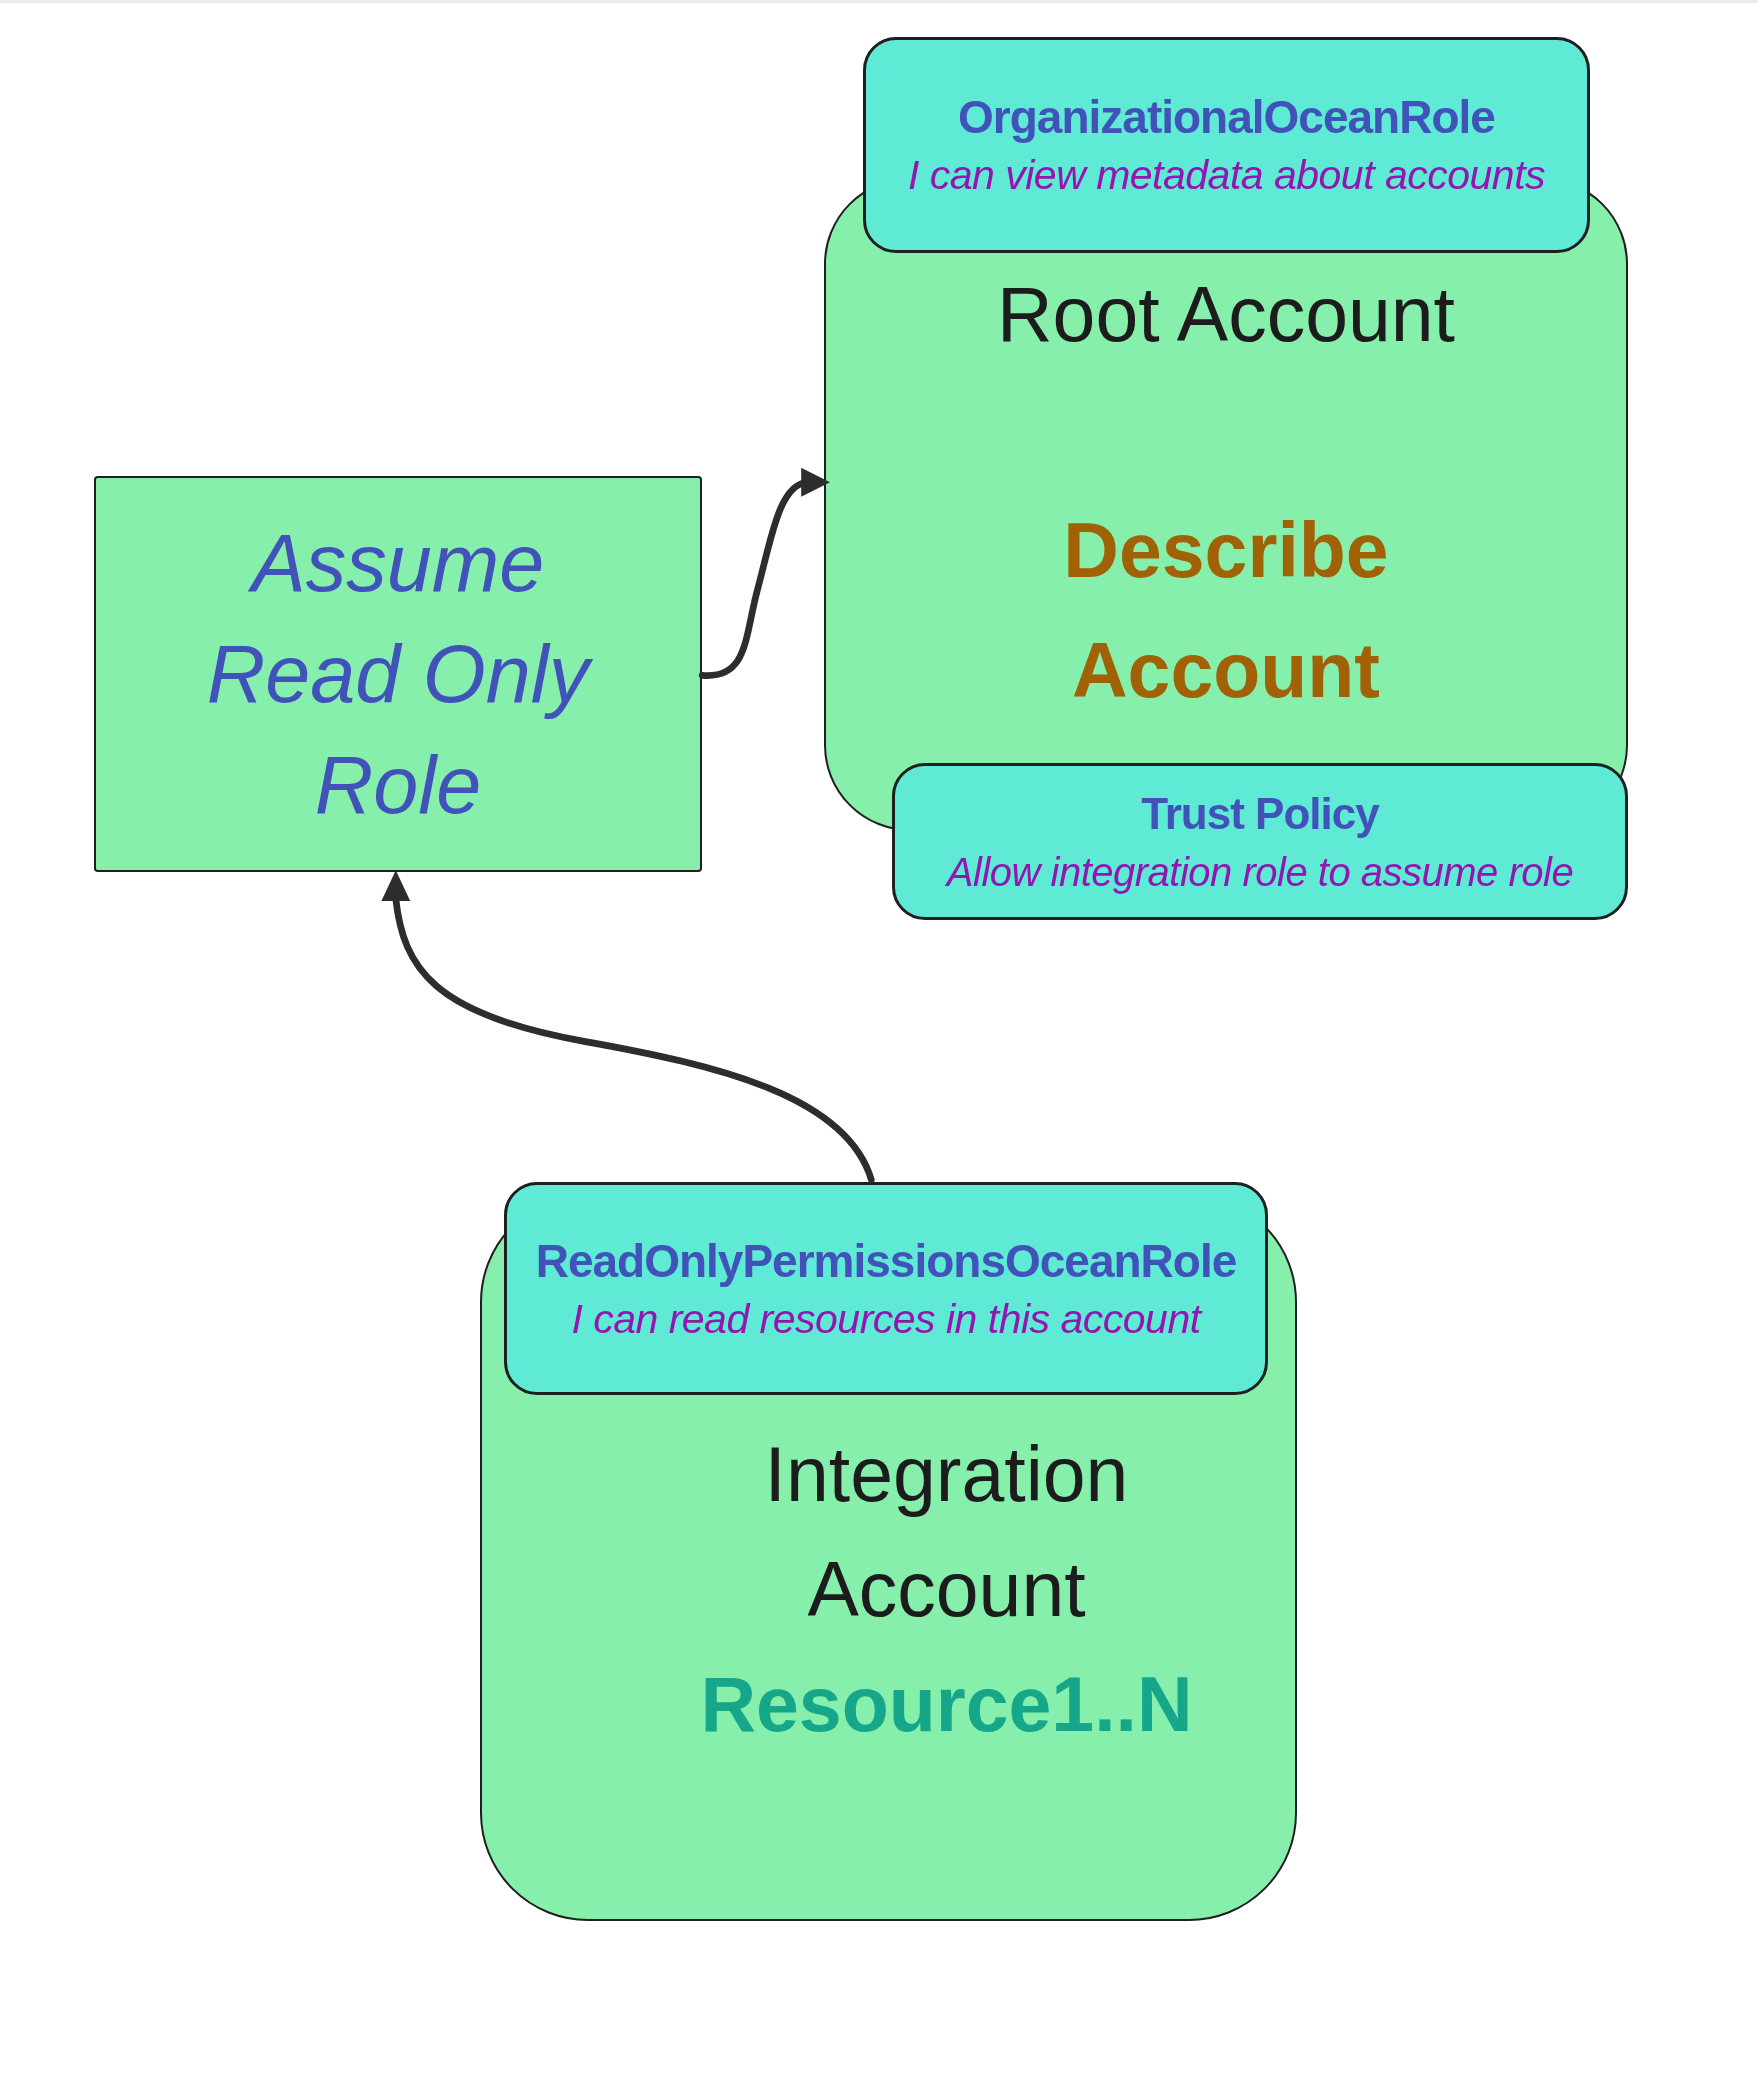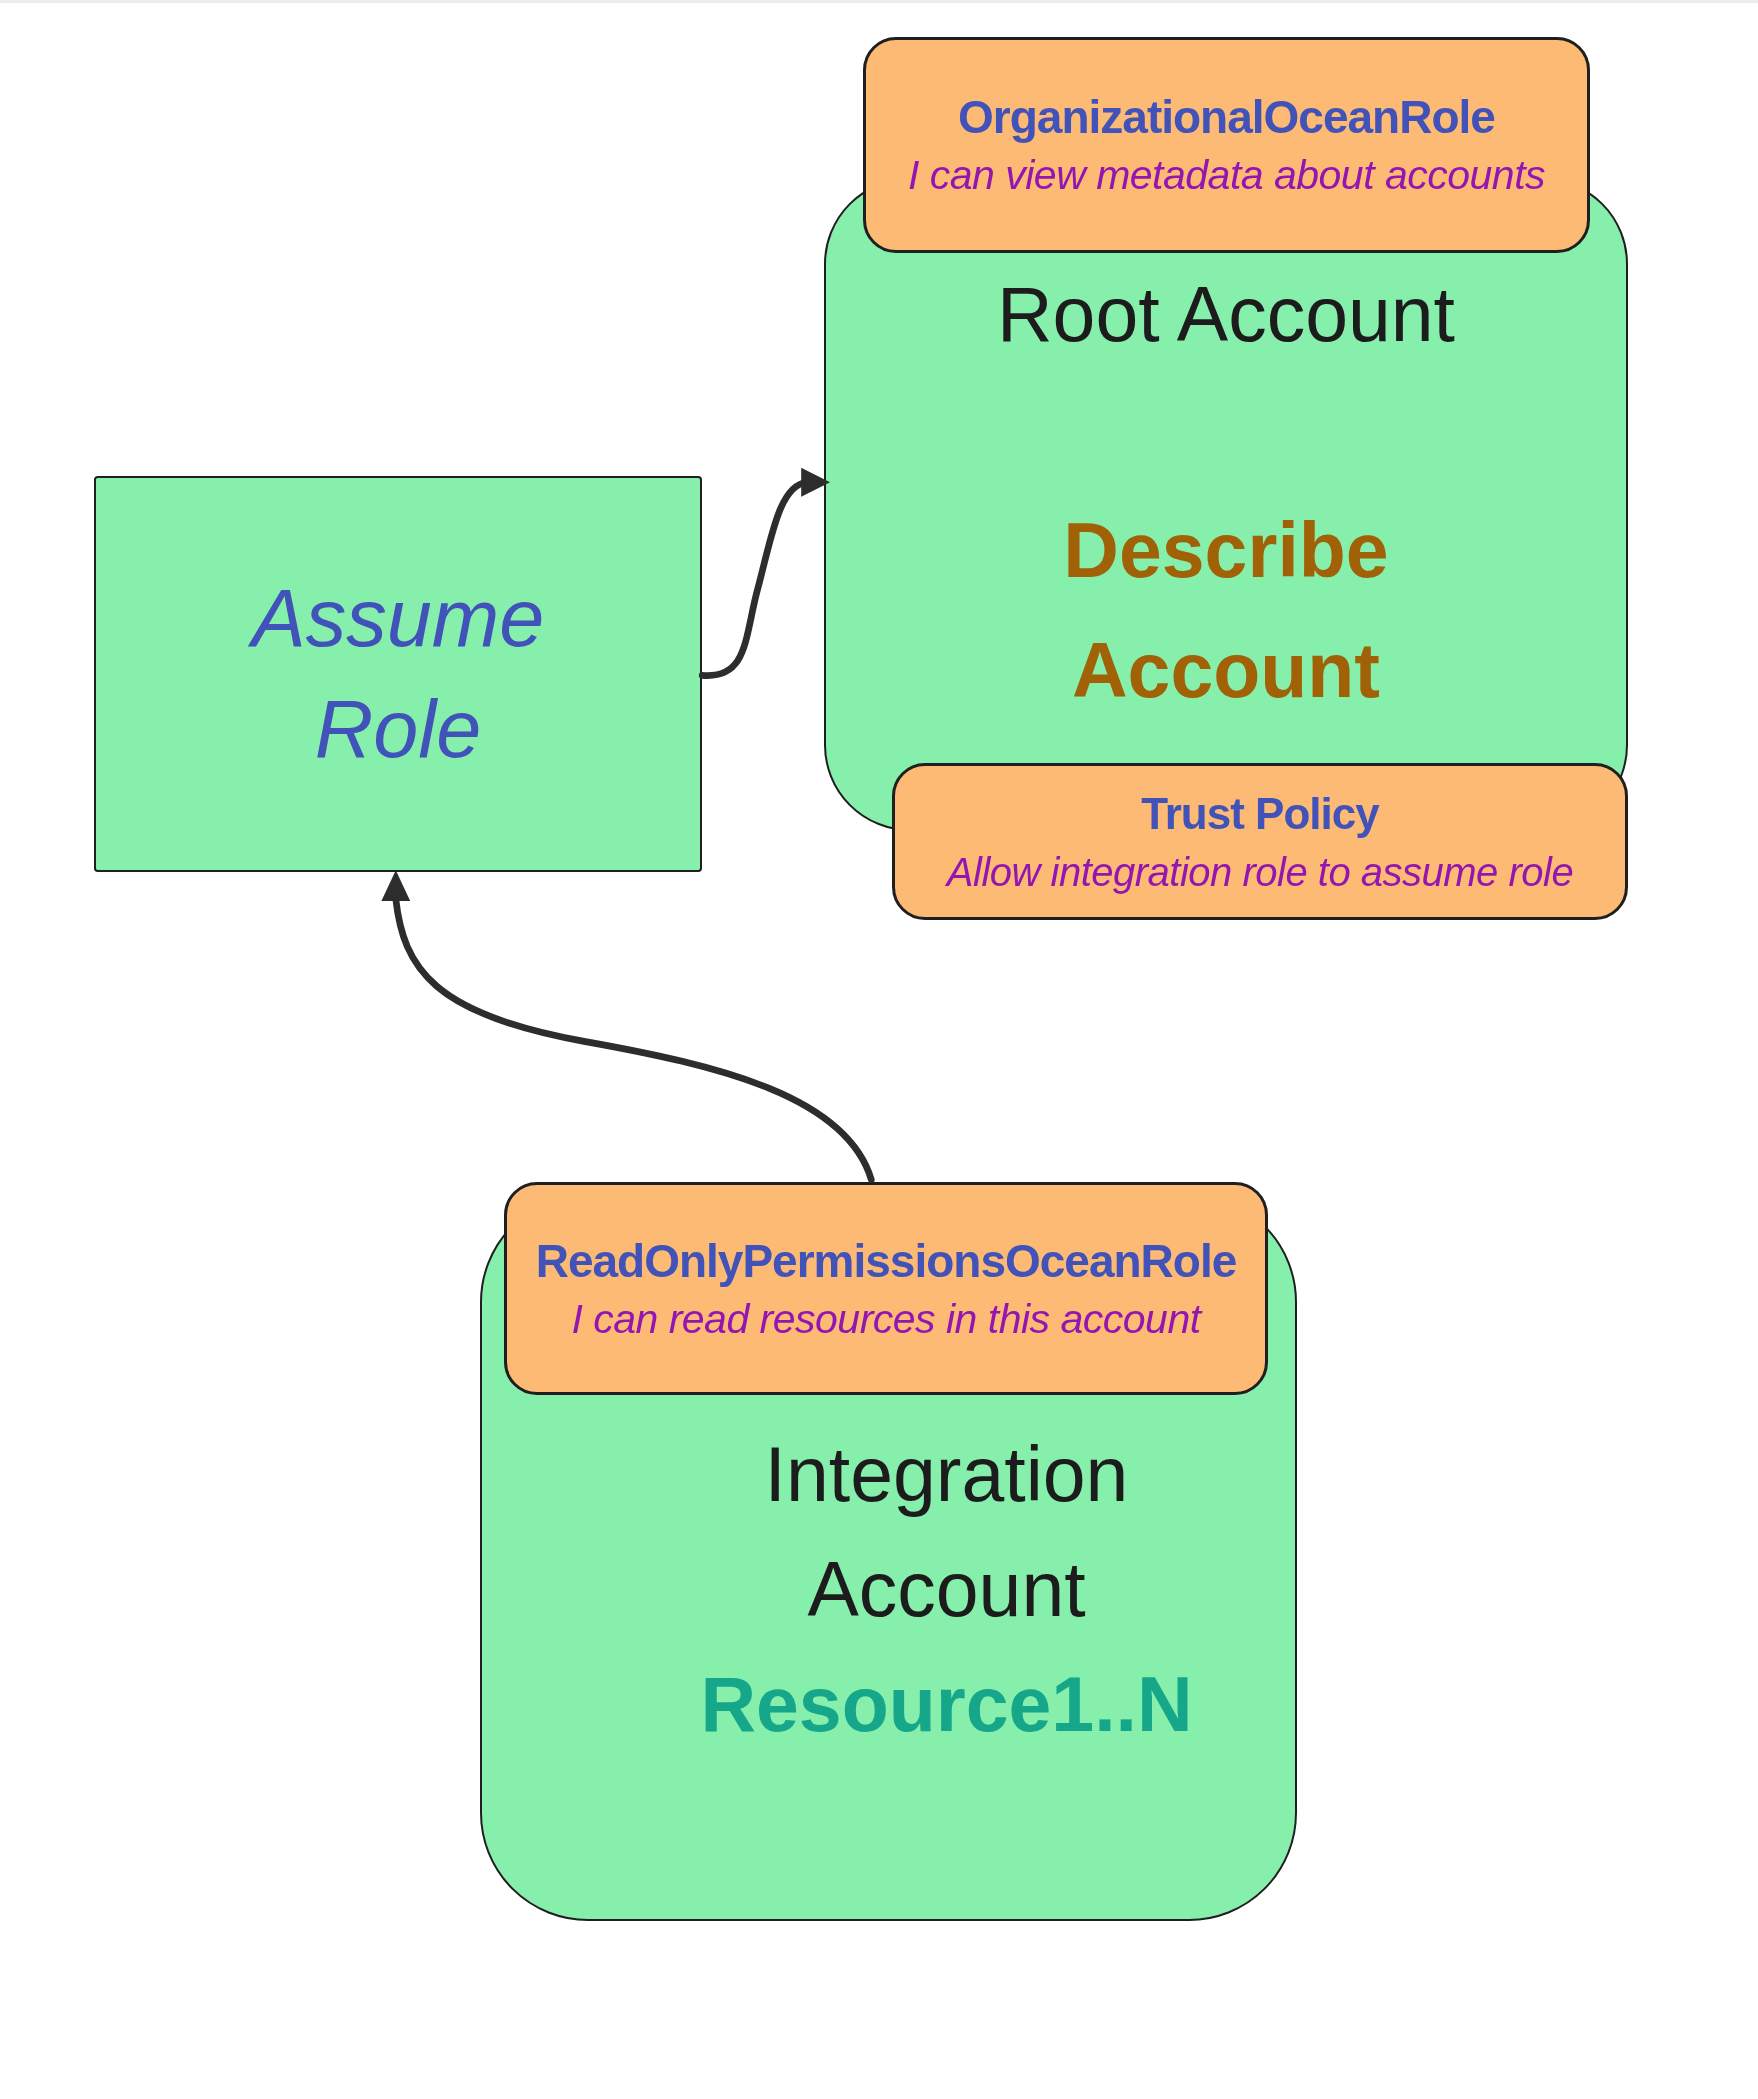--- a/index.html
+++ b/index.html
@@ -27,21 +27,21 @@
   #assume-box {
     left: 94px; top: 476px; width: 608px; height: 396px; border-radius: 3.8px;
     display: flex; flex-direction: column; align-items: center; justify-content: center;
     z-index: 2;
   }
   #integration-box { left: 480px; top: 1194px; width: 817px; height: 727px; border-radius: 108px; }
 
   
   .pill {
     position: absolute;
-    background: #fdba74;
+    background: #5eead4;
     border: 3.8px solid #1f1f1f;
     box-sizing: border-box;
     border-radius: 33px;
     display: flex; flex-direction: column; align-items: center; justify-content: center;
     z-index: 3;
     white-space: nowrap;
   }
   #org-label      { left: 863px; top: 37px;   width: 727px; height: 216px; }
   #trust-label    { left: 892px; top: 763px;  width: 736px; height: 157px; }
   #readonly-label { left: 504px; top: 1182px; width: 764px; height: 213px; }
@@ -101,20 +101,21 @@
 
   <div class="node" id="integration-box"></div>
   <div class="center-text" id="integration-text">
     <div>Integration</div>
     <div>Account</div>
     <div class="resource-line">Resource1..N</div>
   </div>
 
   <div class="node" id="assume-box">
     <div class="assume-line">Assume</div>
+    <div class="assume-line">Read Only</div>
     <div class="assume-line">Role</div>
   </div>
 
   <div class="pill" id="org-label">
     <div class="pill-title">OrganizationalOceanRole</div>
     <div class="pill-desc">I can view metadata about accounts</div>
   </div>
 
   <div class="pill" id="trust-label">
     <div class="pill-title">Trust Policy</div>

